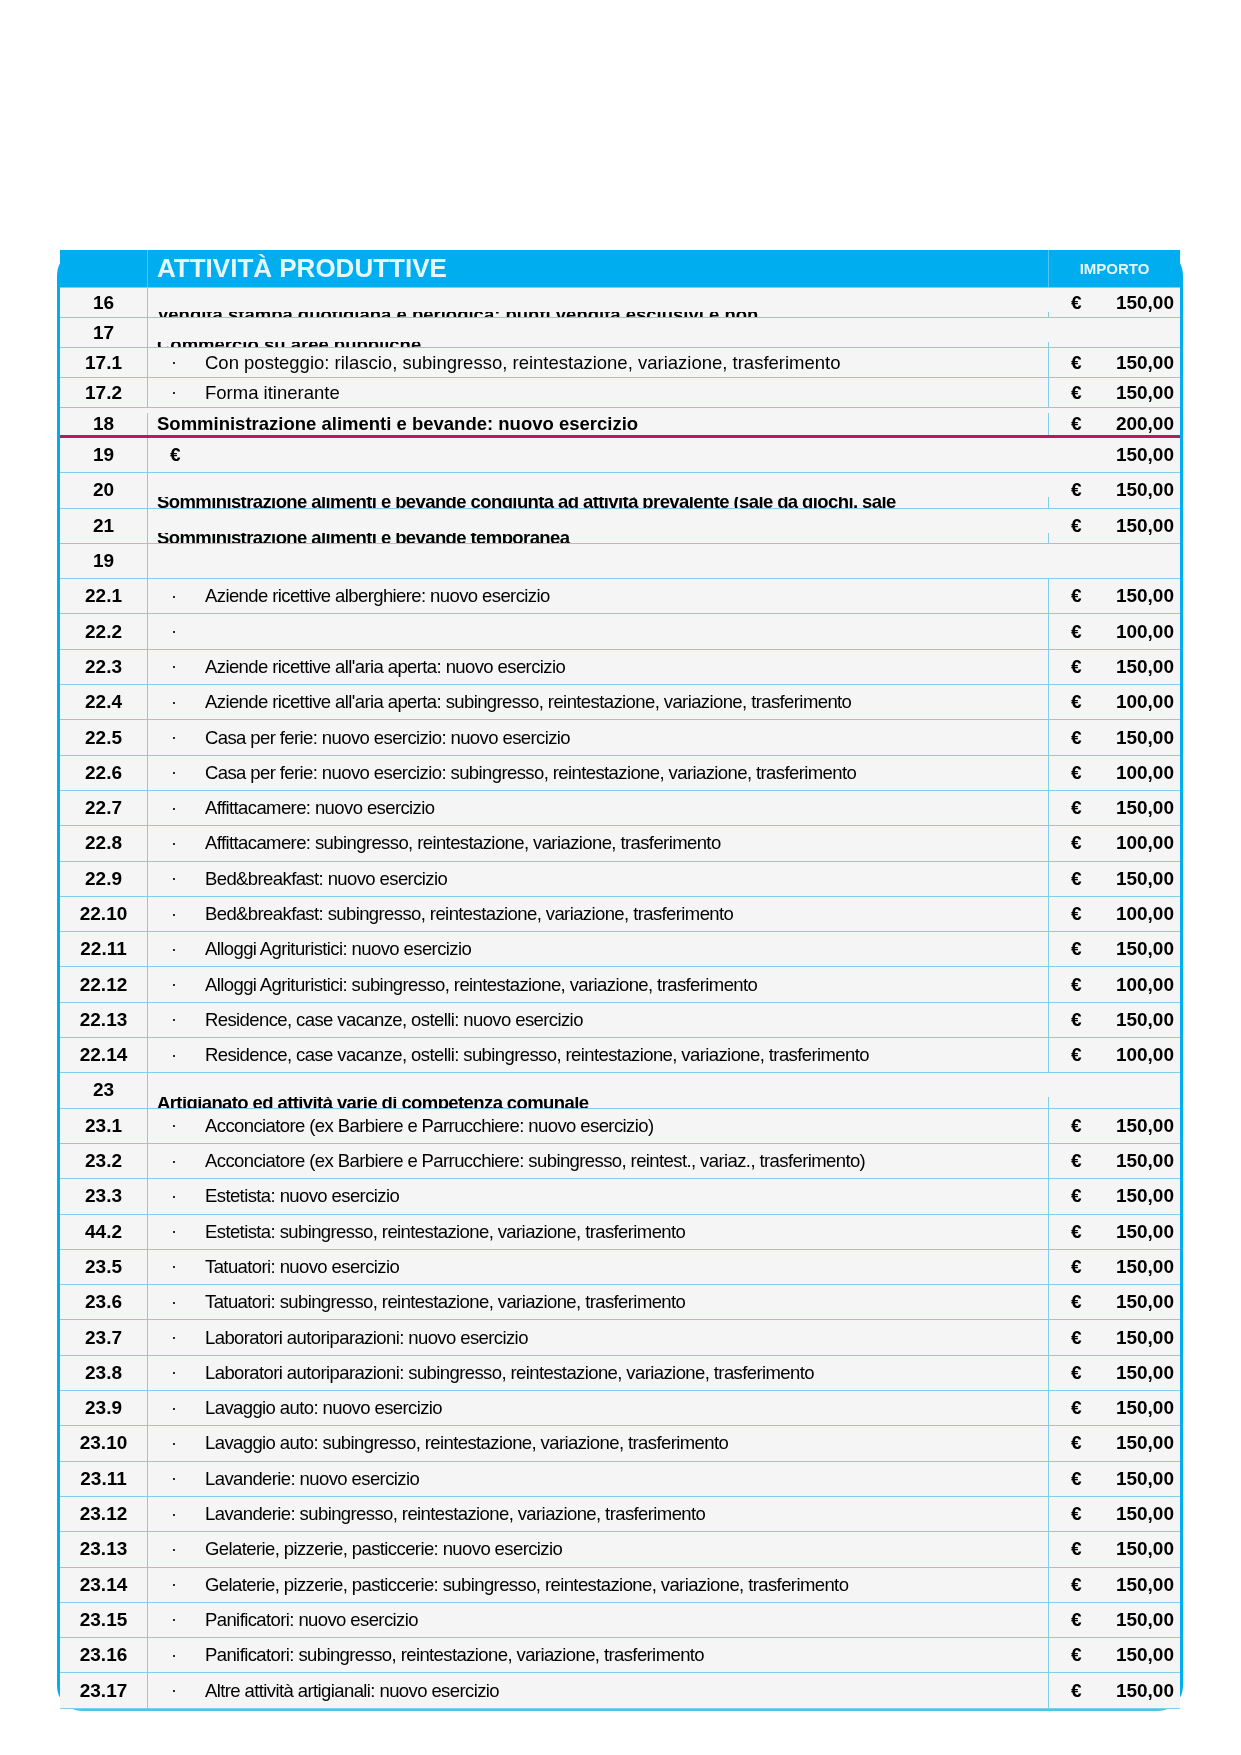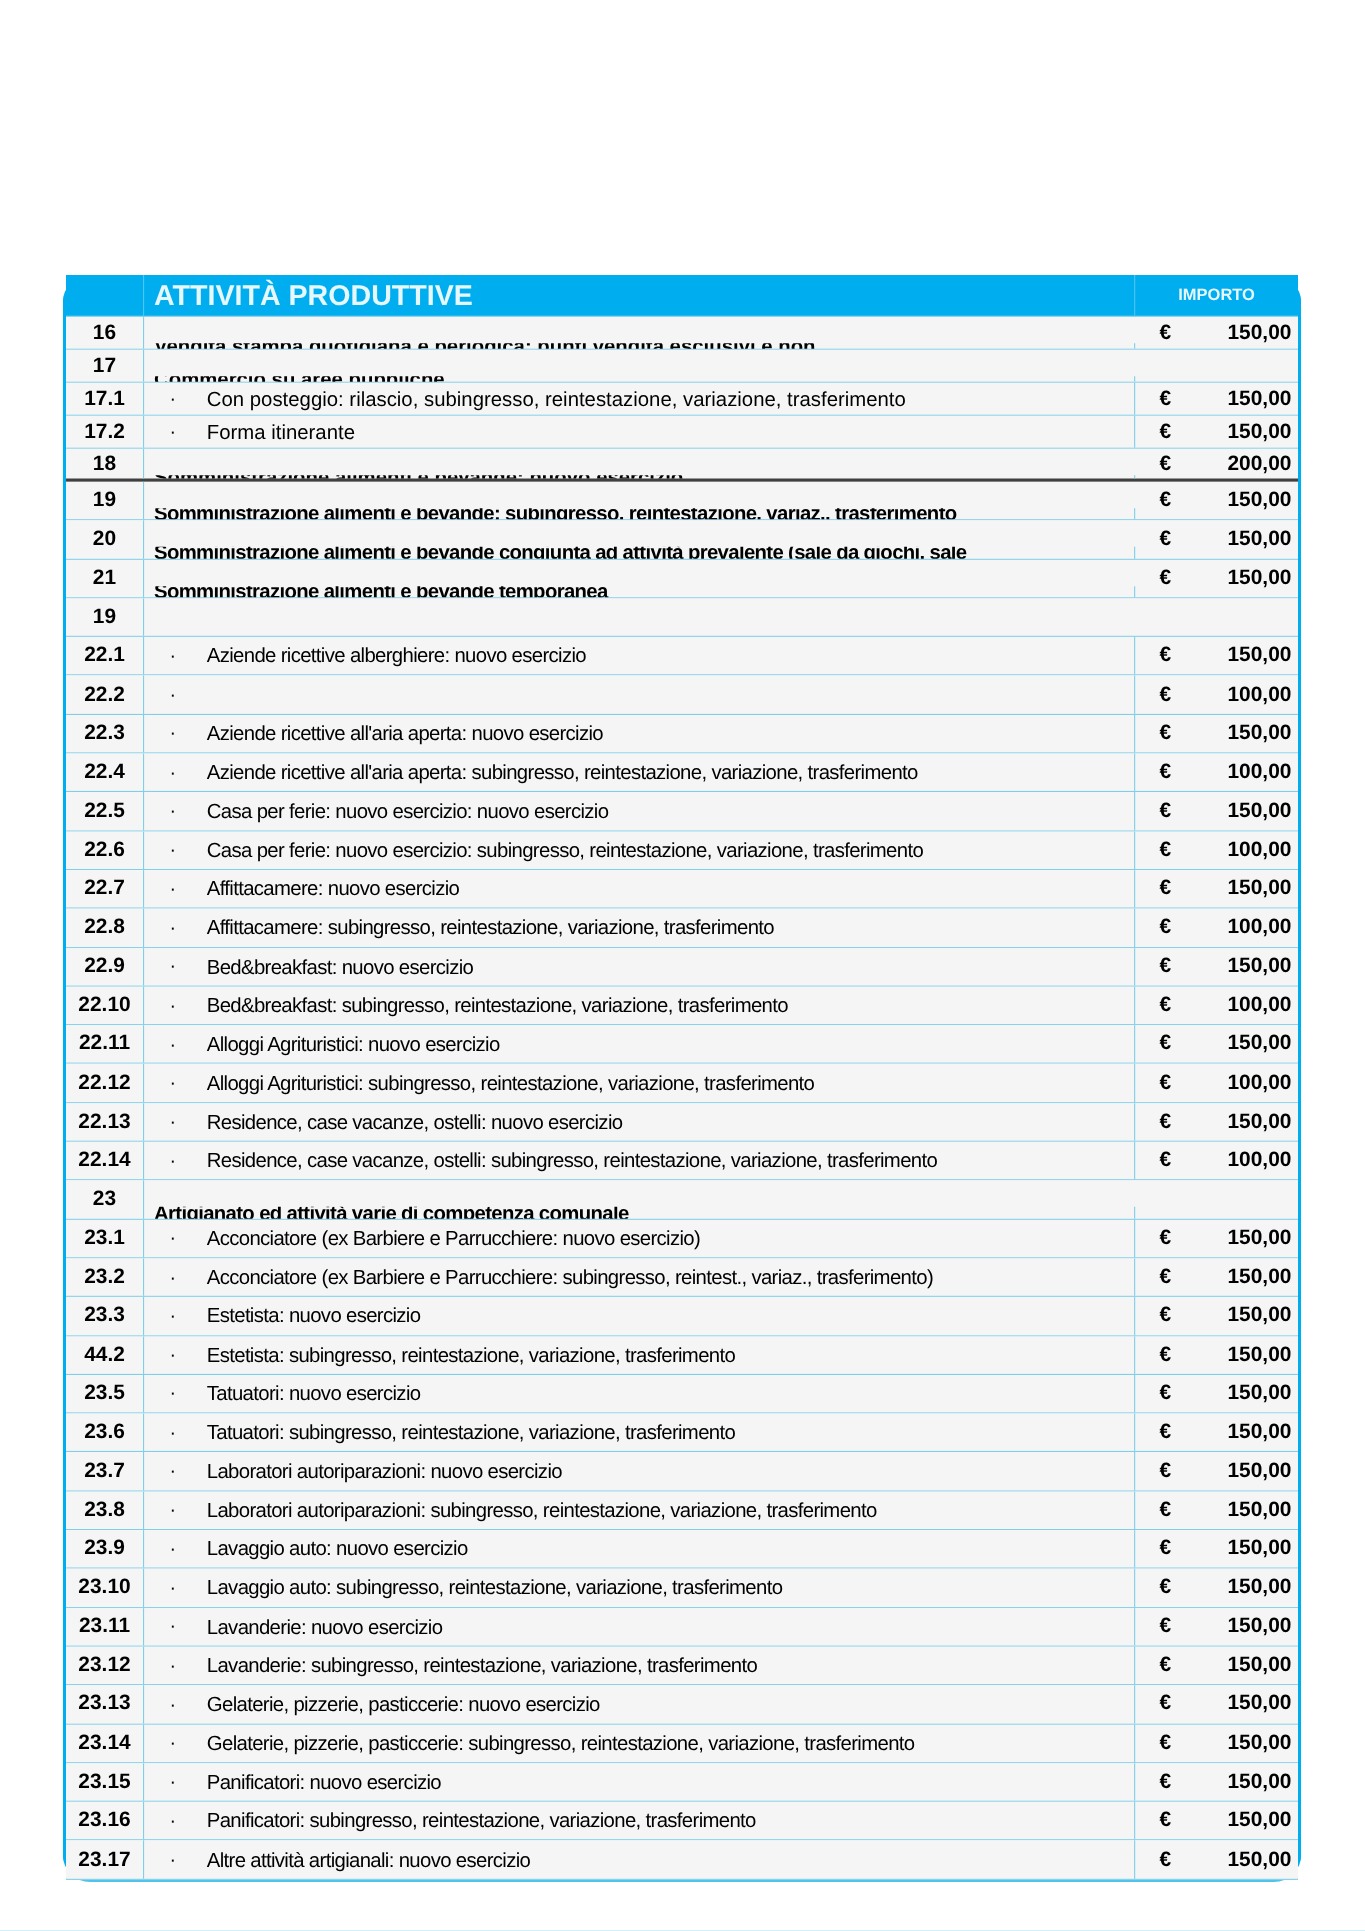--- a/index.html
+++ b/index.html
@@ -4,23 +4,23 @@
 <style>
   html, body { margin: 0; padding: 0; background: #ffffff; }
   body { width: 1241px; height: 1755px; position: relative; overflow: hidden;
          font-family: "Liberation Sans", sans-serif; color: #000; }
   .tbl { position: absolute; left: 57px; top: 250px; width: 1126px;
          border-left: 3px solid #00aeef; border-right: 3px solid #00aeef;
          border-bottom: 2px solid #4fc3ea; box-sizing: border-box; border-radius: 25px; }
   .row { display: flex; box-sizing: border-box; border-bottom: 1px solid #7fcfea; background: #f5f5f5; }
   .row.short { height: 30px; }
   .row.tall { height: 35.3px; }
-  .row.thick { border-bottom: 3px solid #404040; }
+  .row.thick { border-bottom: 3px solid #be185d; align-items: flex-end; }
   .cell { box-sizing: border-box; display: flex; align-items: center; white-space: nowrap; overflow: hidden; }
-  .c-num { width: 71px; justify-content: center; font-weight: bold; font-size: 19px; border-right: 1px solid #7fcfea; }
+  .c-num { width: 88px; justify-content: center; font-weight: bold; font-size: 19px; border-right: 1px solid #7fcfea; }
   .c-desc { width: 901px; padding-left: 9px; font-size: 18.5px; border-right: 1px solid #7fcfea; }
   .c-amt { flex: 1; font-weight: bold; font-size: 19px; padding-left: 22px; padding-right: 6px; justify-content: space-between; }
   .bold { font-weight: bold; margin-top: 24px; }
   .sub .dot { display: inline-block; width: 48px; padding-left: 14px; box-sizing: border-box; font-size: 18px; }
   .header { height: 37px; background: #00aeef; display: flex; border-bottom: 1px solid #7fcfea; }
   .header .c-num { border-right: 1px solid #4cc6f3; }
   .header .c-desc { border-right: 1px solid #4cc6f3; color: #e6f7fe; font-weight: bold; font-size: 26px; padding-left: 9px; }
   .header .c-amt { color: #e6f7fe; font-weight: bold; font-size: 15px; justify-content: center; padding: 0; }
   .cond { letter-spacing: -0.6px; }
 </style>
@@ -78,23 +78,20 @@
         <div class="cell c-desc bold">
           <span>Somministrazione alimenti e bevande: nuovo esercizio</span>
         </div>
         <div class="cell c-amt">
           <span>€</span>
           <span>200,00</span>
         </div>
       </div>
       <div class="row tall">
         <div class="cell c-num">19</div>
-        <div class="cell c-desc bold cond">
-          <span>Somministrazione alimenti e bevande: subingresso, reintestazione, variaz., trasferimento</span>
-        </div>
         <div class="cell c-amt">
           <span>€</span>
           <span>150,00</span>
         </div>
       </div>
       <div class="row tall">
         <div class="cell c-num">20</div>
         <div class="cell c-desc bold cond">
           <span>Somministrazione alimenti e bevande congiunta ad attività prevalente (sale da giochi, sale</span>
         </div>

